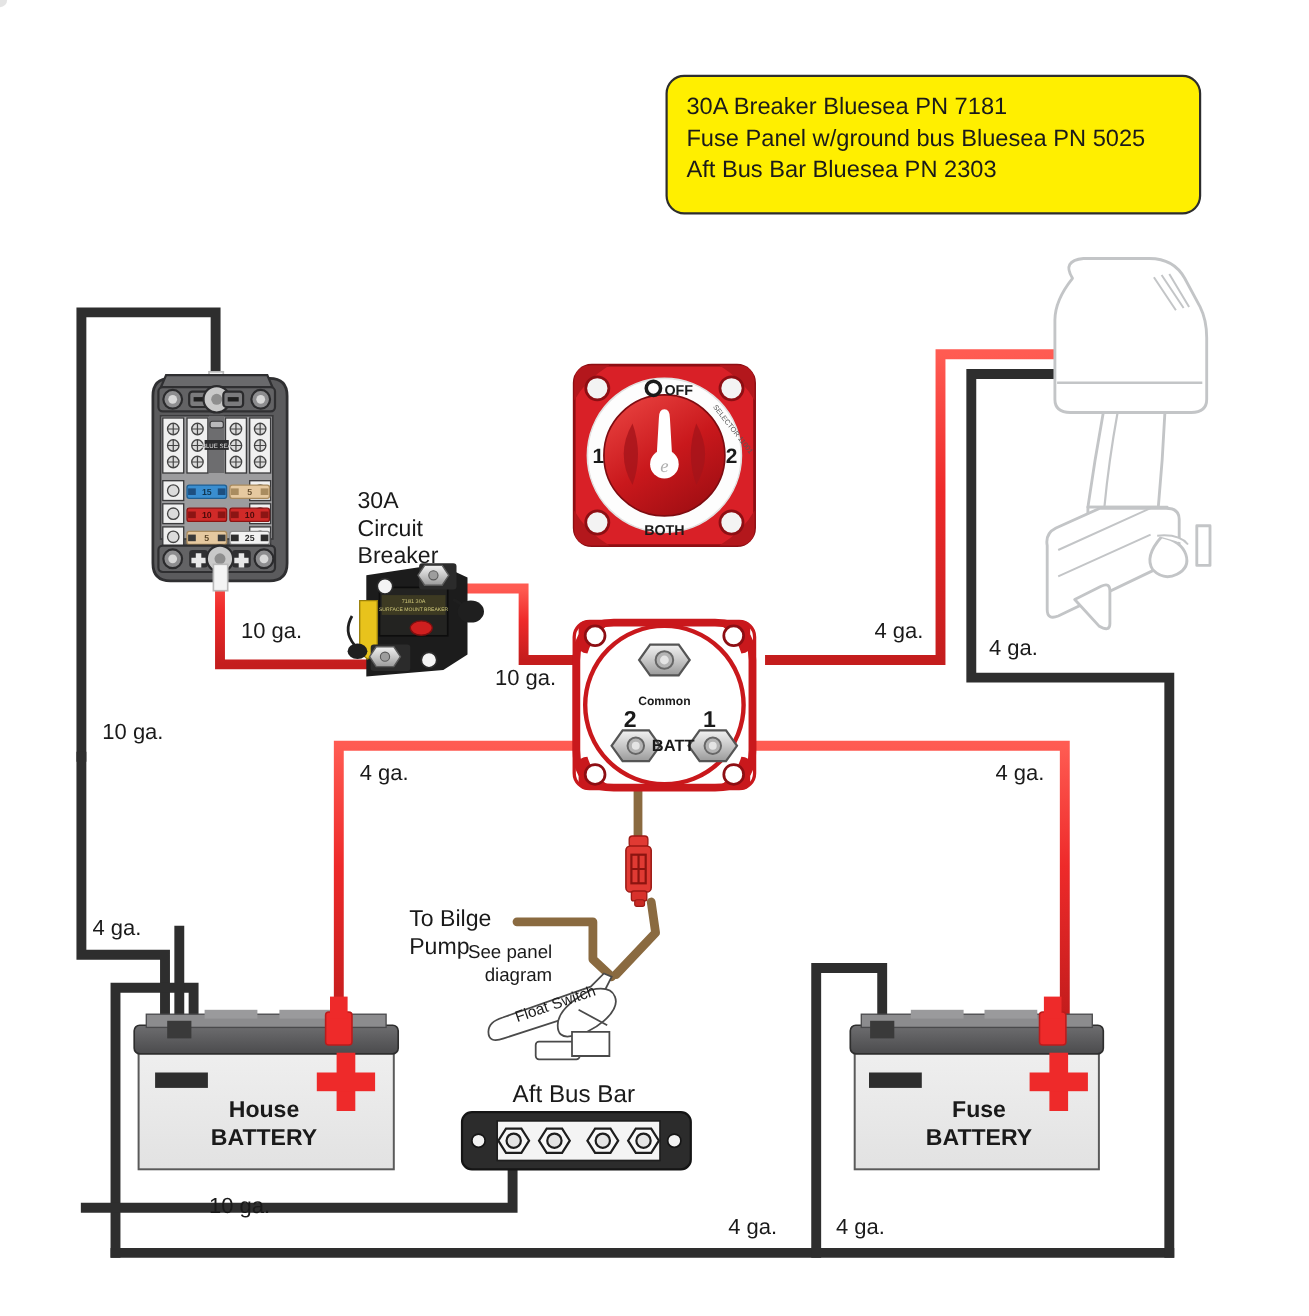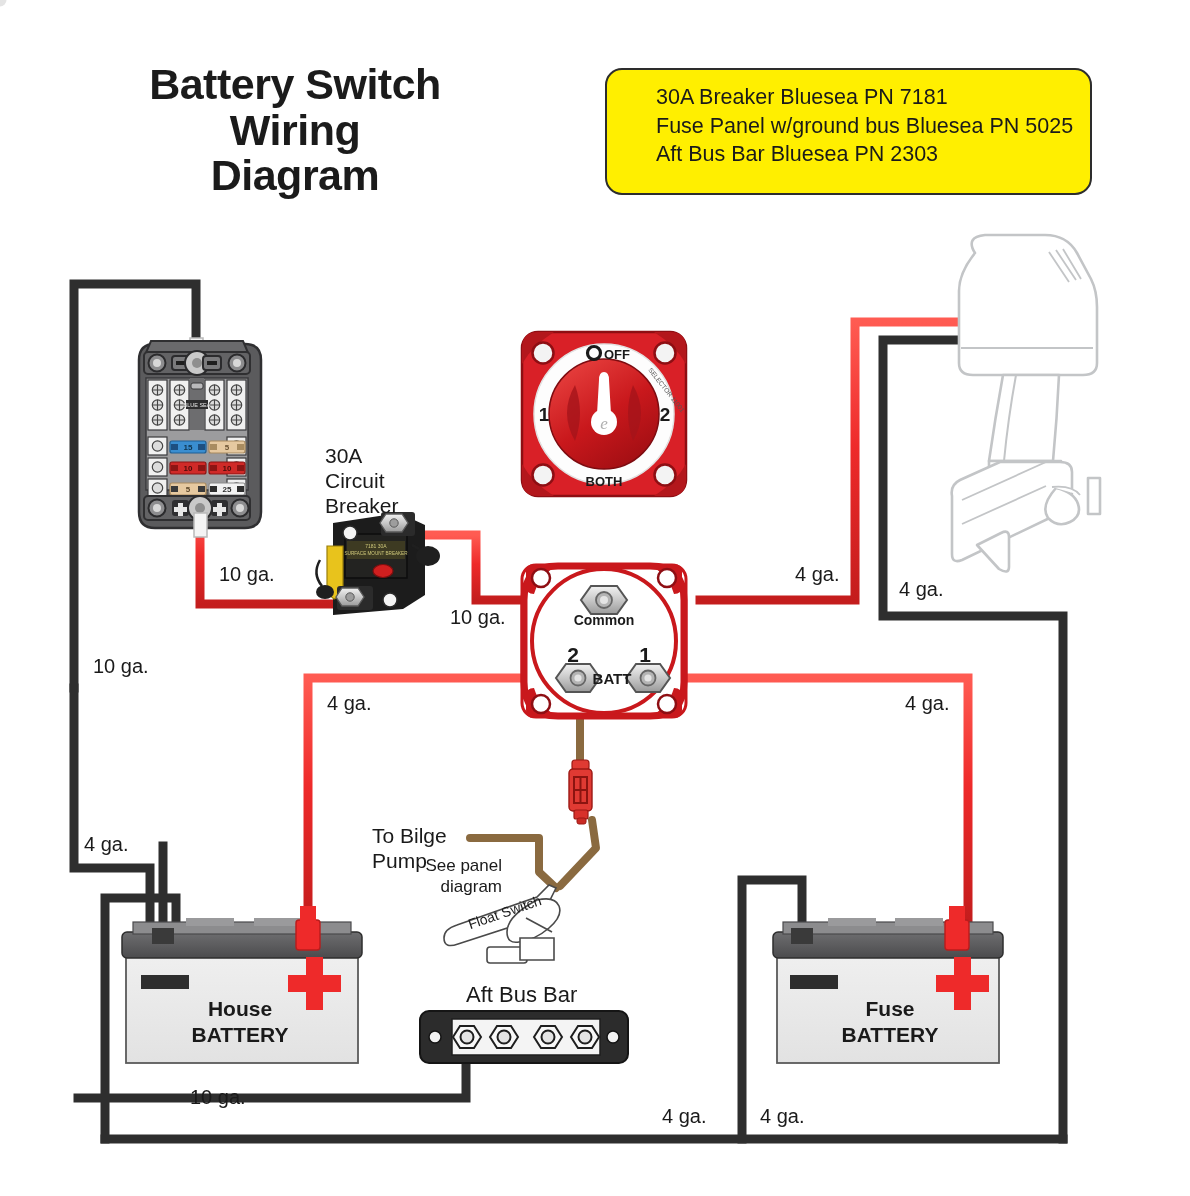--- a/index.html
+++ b/index.html
@@ -7,37 +7,32 @@
        font-family:"Liberation Sans","DejaVu Sans",sans-serif;color:#1a1a1a;}
   #stage{position:absolute;inset:0;width:1190px;height:1196px;}
   #svgroot{position:absolute;left:0;top:0;width:1190px;height:1196px;}
 
   .ttl{position:absolute;left:60px;top:62px;width:470px;text-align:center;
        font-weight:bold;font-size:43px;line-height:1.06;letter-spacing:-0.5px;color:#1b1b1b;}
 
   .legend{position:absolute;left:605px;top:68px;width:487px;height:127px;
           background:#ffef00;border:2.5px solid #2d2d2d;border-radius:17px;
           box-sizing:border-box;padding:13px 0 0 17px;}
-  .legend div{font-size:21.5px;line-height:1.33;color:#1a1a1a;white-space:nowrap;margin-left:32px;}
+  .legend div{font-size:21.5px;line-height:1.33;color:#1a1a1a;white-space:nowrap;}
 
   .lbl{position:absolute;font-size:20px;color:#1a1a1a;white-space:nowrap;}
   .lbl-sm{position:absolute;font-size:17px;color:#1a1a1a;white-space:nowrap;text-align:right;}
   .cap-c{position:absolute;text-align:left;font-size:21px;line-height:1.18;color:#1a1a1a;}
   .cap-b{position:absolute;text-align:center;font-weight:bold;color:#1a1a1a;}
 </style>
 </head>
 <body>
 
 <div id="stage">
 
-  <div class="ttl">
-    <div>Battery Switch</div>
-    <div>Wiring</div>
-    <div>Diagram</div>
-  </div>
 
   <div class="legend">
     <div>30A Breaker  Bluesea PN 7181</div>
     <div>Fuse Panel w/ground bus  Bluesea PN 5025</div>
     <div>Aft Bus Bar  Bluesea PN  2303</div>
   </div>
 
   <svg id="svgroot" viewBox="0 0 1190 1196">
     <defs>
       <linearGradient id="gBattTop" x1="0" y1="0" x2="0" y2="1">
@@ -399,21 +394,21 @@
       <path d="M1052,487 q20,-2 28,8" stroke-width="1.8"></path>
     </g>
   </svg>
 
   <div class="cap-c" style="left:325px;top:444px;width:120px;">
     <div>30A</div>
     <div>Circuit</div>
     <div>Breaker</div>
   </div>
 
-  <div class="cap-b" style="left:544px;top:612px;width:120px;font-size:14px;">Common</div>
+  <div class="cap-b" style="left:544px;top:632px;width:120px;font-size:11px;">Common</div>
   <div class="cap-b" style="left:556px;top:643px;width:34px;font-size:21px;">2</div>
   <div class="cap-b" style="left:628px;top:643px;width:34px;font-size:21px;">1</div>
   <div class="cap-b" style="left:588px;top:670px;width:48px;font-size:15px;">BATT</div>
 
   <div class="cap-b" style="left:140px;top:997px;width:200px;font-size:21px;">House</div>
   <div class="cap-b" style="left:140px;top:1023px;width:200px;font-size:21px;">BATTERY</div>
 
   <div class="cap-b" style="left:790px;top:997px;width:200px;font-size:21px;">Fuse</div>
   <div class="cap-b" style="left:790px;top:1023px;width:200px;font-size:21px;">BATTERY</div>
 

